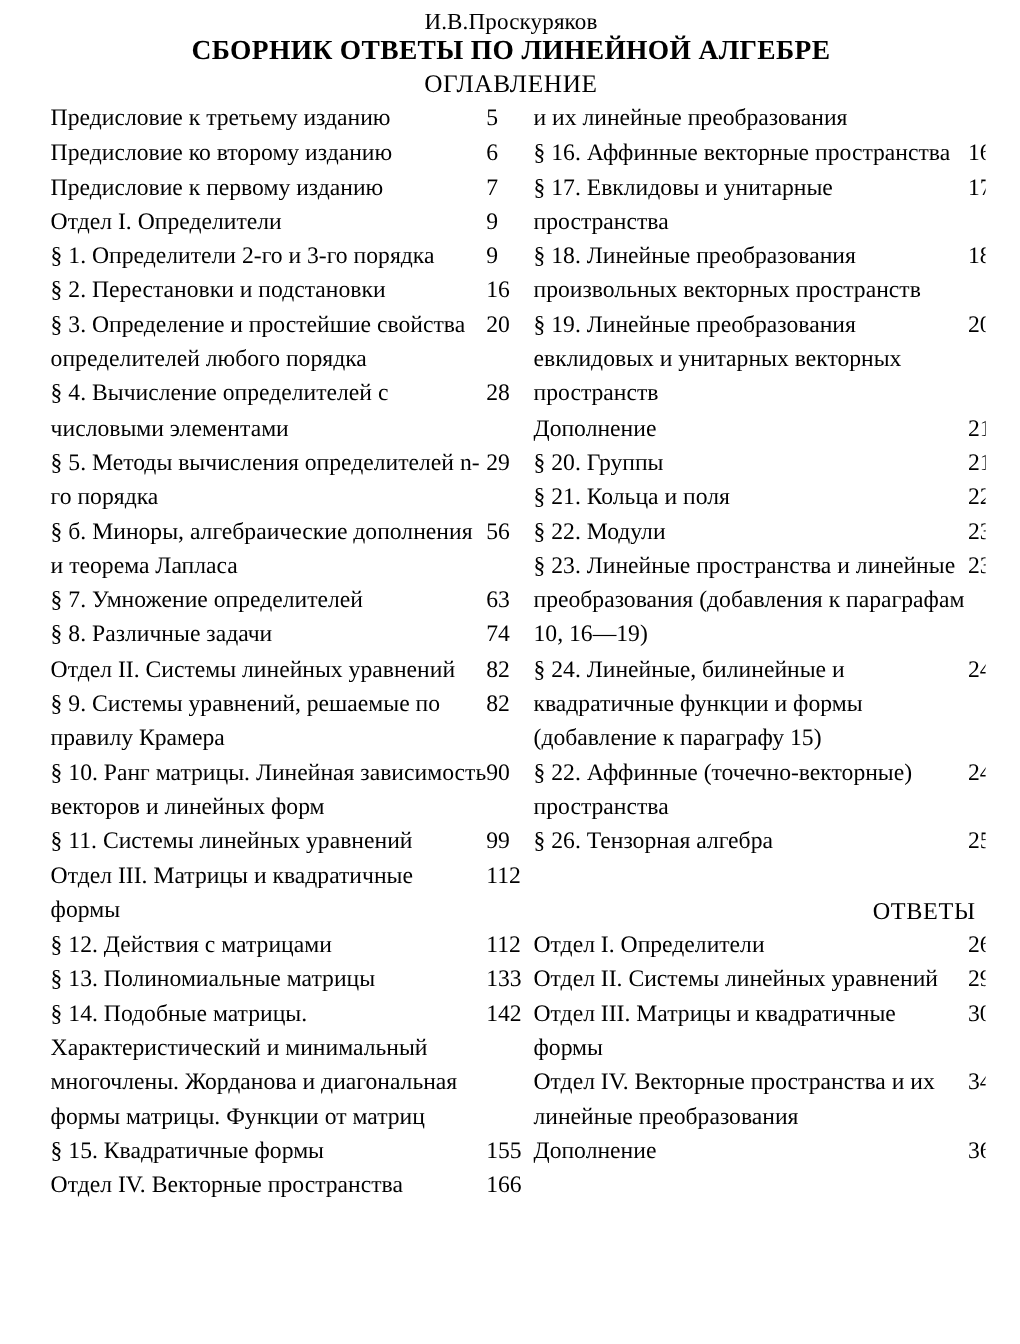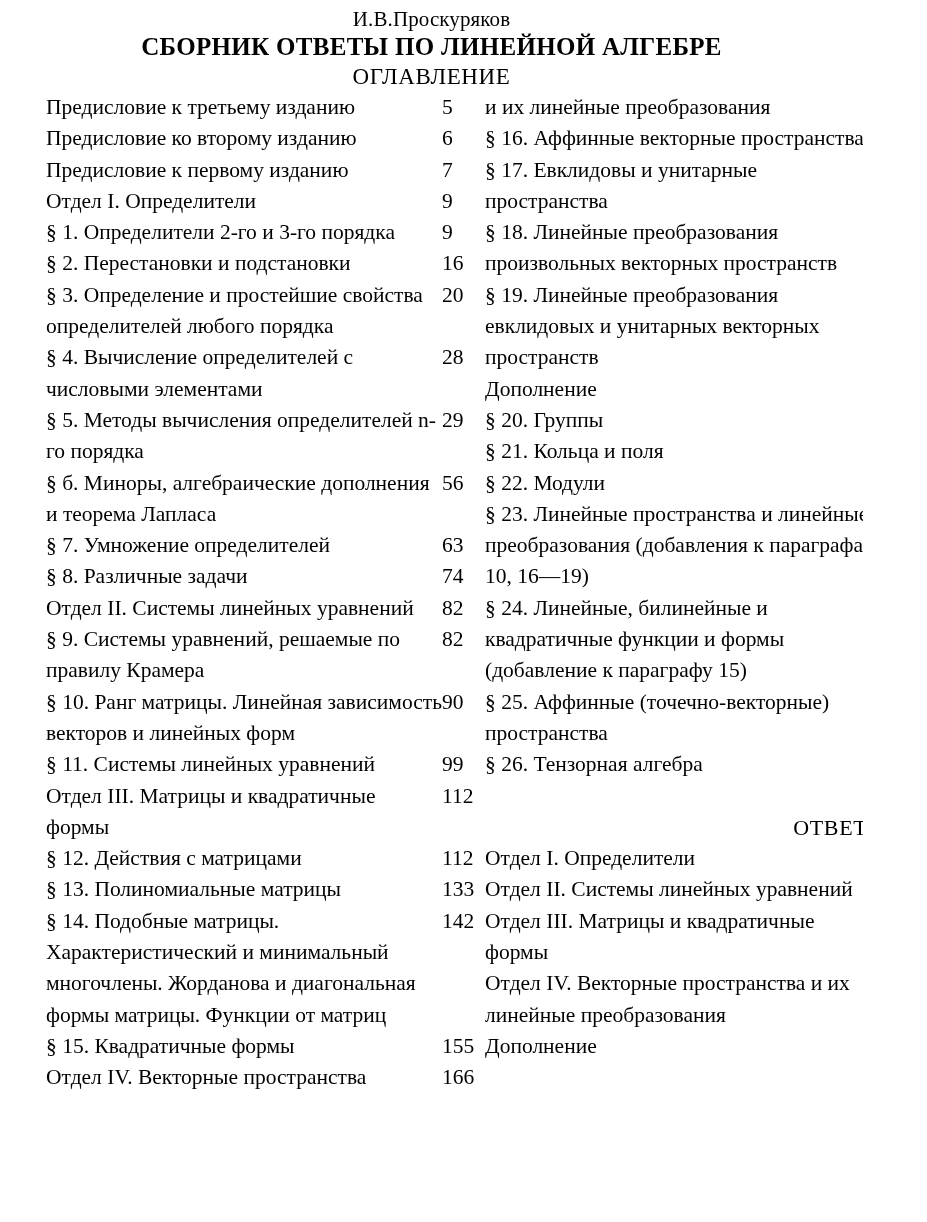--- a/index.html
+++ b/index.html
@@ -8,20 +8,21 @@
     background: #ffffff;
   }
   #page {
     position: relative;
     width: 863px;
     height: 1222px;
     background: #ffffff;
     color: #000000;
     font-family: "Liberation Serif", "DejaVu Serif", serif;
     overflow: hidden;
+    padding-left: 33px;
   }
 
   
   .head {
     text-align: center;
     padding-top: 6px;
   }
   .author {
     font-size: 21px;
     line-height: 26px;
@@ -227,21 +228,21 @@
         </div>
         <div class="entry">
           <span class="label">§ 23. Линейные пространства и линейные преобразования (добавления к параграфам 10, 16—19)</span>
           <span class="pg">238</span>
         </div>
         <div class="entry">
           <span class="label">§ 24. Линейные, билинейные и квадратичные функции и формы (добавление к параграфу 15)</span>
           <span class="pg">242</span>
         </div>
         <div class="entry">
-          <span class="label">§ 25. Аффинные (точечно-векторные) пространства</span>
+          <span class="label">§ 22. Аффинные (точечно-векторные) пространства</span>
           <span class="pg">246</span>
         </div>
         <div class="entry">
           <span class="label">§ 26. Тензорная алгебра</span>
           <span class="pg">251</span>
         </div>
         <div class="gap"></div>
         <div class="subhead">ОТВЕТЫ</div>
         <div class="entry">
           <span class="label">Отдел I. Определители</span>

